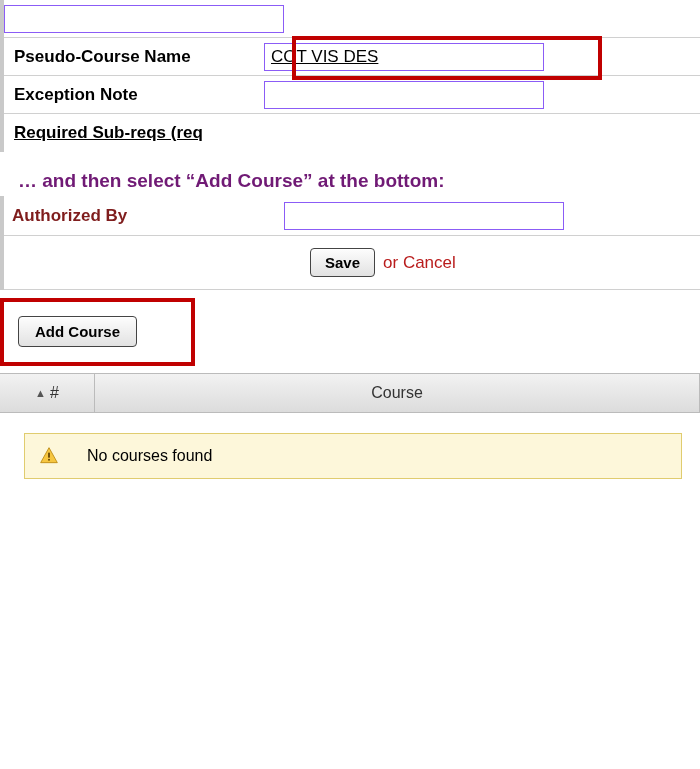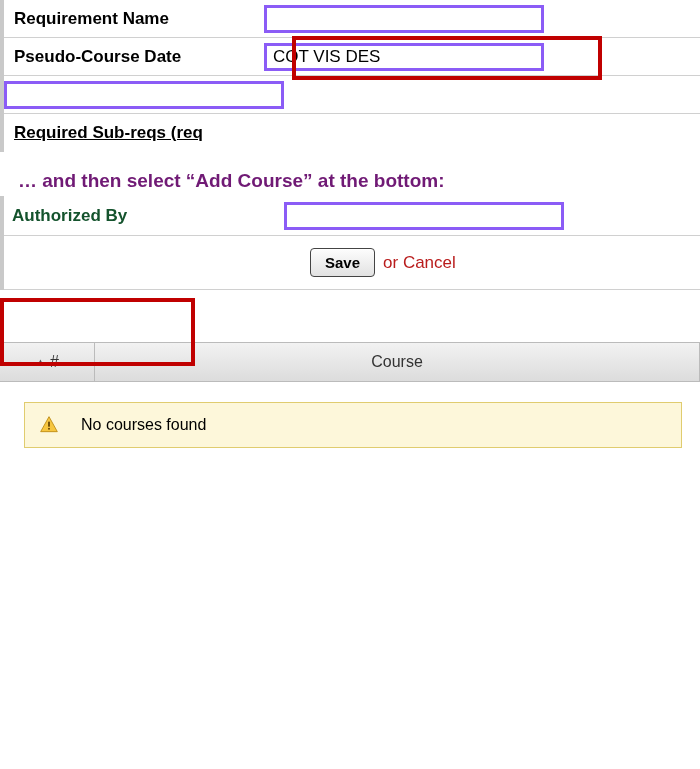--- a/index.html
+++ b/index.html
@@ -26,26 +26,27 @@
     padding: 8px 8px 8px 10px;
     font-size: 17px;
     font-weight: bold;
     color: #000;
   }
   .row .input-cell {
     padding: 4px 0;
     position: relative;
   }
   input[type="text"] {
-    border: 3px solid #8b5cf6;
+    border: 1px solid #8b5cf6;
     height: 28px;
     width: 280px;
     font-size: 17px;
     padding: 2px 6px;
     font-family: Arial, sans-serif;
+    text-decoration: underline;
   }
   .highlight-red {
     position: absolute;
     border: 4px solid #c00000;
   }
   .instruction {
     font-size: 19px;
     font-weight: bold;
     color: #701a75;
     padding: 18px 0 4px 18px;
@@ -58,21 +59,21 @@
     display: flex;
     align-items: center;
     border-bottom: 1px solid #d0d0d0;
     min-height: 40px;
   }
   .row2 .label2 {
     width: 280px;
     padding: 8px 8px 8px 8px;
     font-size: 17px;
     font-weight: bold;
-    color: #14532d;
+    color: #7f1d1d;
   }
   .save-row {
     padding: 12px 0 12px 306px;
     border-bottom: 1px solid #d0d0d0;
     display: flex;
     align-items: center;
     gap: 8px;
   }
   .btn {
     background: linear-gradient(#fdfdfd, #e2e2e2);
@@ -120,48 +121,48 @@
     font-size: 11px;
     color: #555;
   }
   .no-courses {
     margin: 20px 18px 0 24px;
     background: #fdf7da;
     border: 1px solid #e0cc6f;
     padding: 12px 14px;
     display: flex;
     align-items: center;
-    gap: 22px;
+    gap: 28px;
     font-size: 16px;
   }
   .warn-icon svg {
     width: 20px;
     height: 20px;
     display: block;
   }
   .noborder { border-bottom: none; text-decoration: underline; }
 </style>
 </head>
 <body>
 
 <div class="section1">
   <div class="row">
-    <div class="label">Requirement Name</div>
     <div class="input-cell">
       <input type="text" value="" style="">
     </div>
   </div>
   <div class="row" style="position:relative;">
-    <div class="label">Pseudo-Course Date</div>
+    <div class="label">Pseudo-Course Name</div>
     <div class="input-cell">
       <input type="text" value="COT VIS DES" style="">
     </div>
     <div class="highlight-red" style="left:288px; top:-2px; width:310px; height:44px;"></div>
   </div>
   <div class="row">
+    <div class="label">Exception Note</div>
     <div class="input-cell">
       <input type="text" value="" style="">
     </div>
   </div>
   <div class="row noborder">
     <div class="label">Required Sub-reqs (req</div>
   </div>
 </div>
 
 <div class="instruction">… and then select “Add Course” at the bottom:</div>
@@ -173,20 +174,21 @@
       <input type="text" value="" style="">
     </div>
   </div>
   <div class="save-row">
     <button class="btn">Save</button>
     <span class="or-cancel">or Cancel</span>
   </div>
 </div>
 
 <div class="add-course-wrap">
+  <button class="btn" style="padding:6px 16px; font-size:15px;">Add Course</button>
   <div class="highlight-red" style="left:0px; top:8px; width:195px; height:68px;"></div>
 </div>
 
 <div class="table-header">
   <div class="th th1">
     <span class="sort-arrow">▲</span>
     <span>#</span>
   </div>
   <div class="th th2">
     <span>Course</span>

